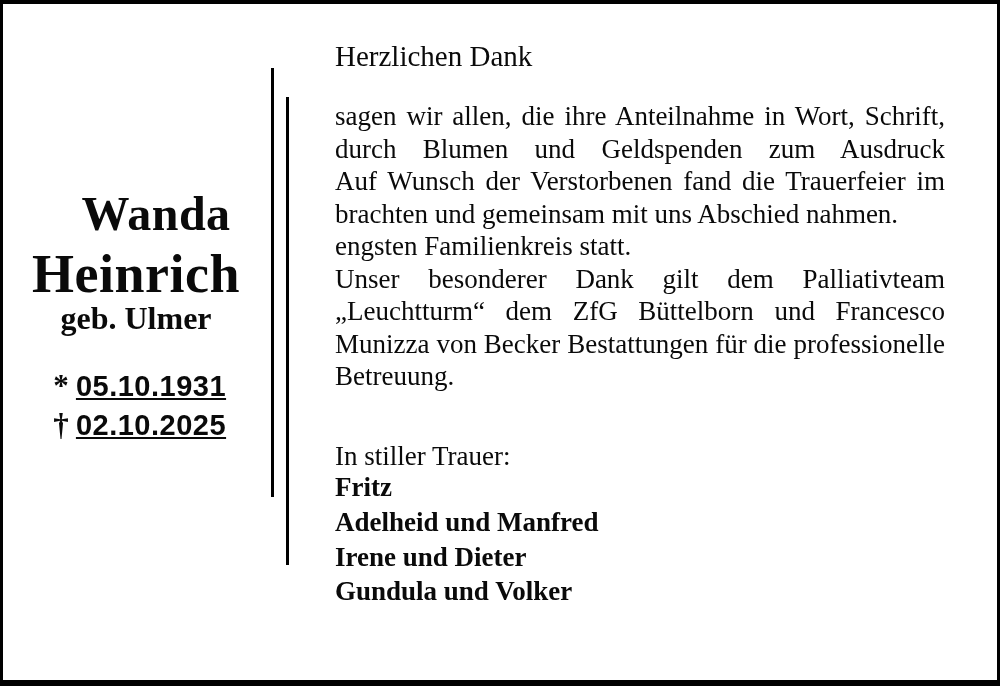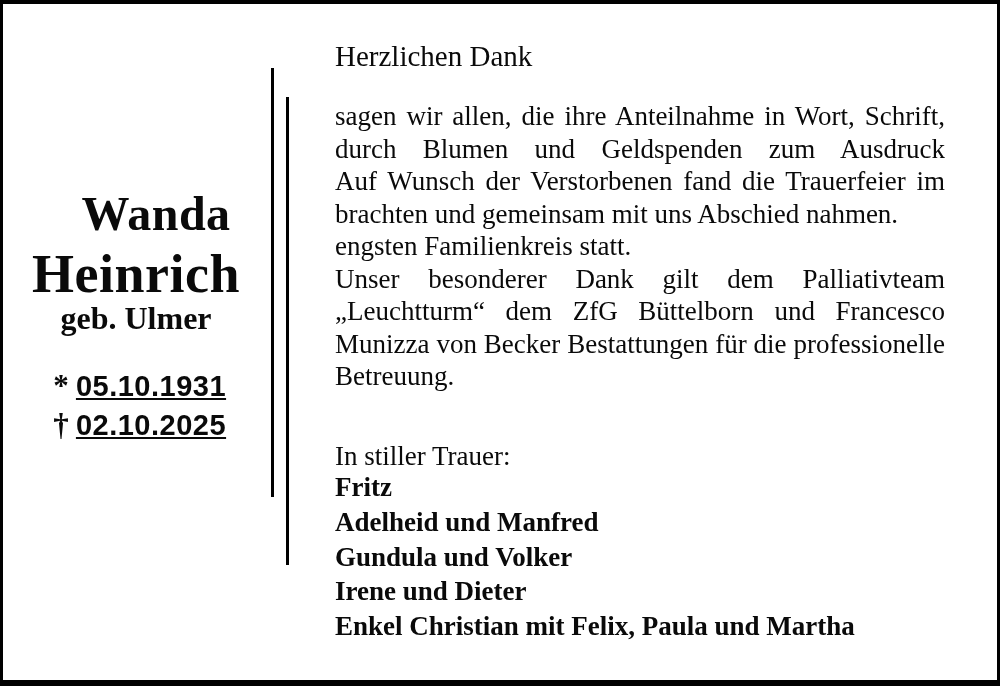--- a/index.html
+++ b/index.html
@@ -157,18 +157,17 @@
     <div class="line j">„Leuchtturm“ dem ZfG Büttelborn und Francesco</div>
     <div class="line j">Munizza von Becker Bestattungen für die professionelle</div>
     <div class="line">Betreuung.</div>
   </div>
 
   <div class="salutation">In stiller Trauer:</div>
 
   <div class="mourners">
     <div>Fritz</div>
     <div>Adelheid und Manfred</div>
+    <div>Irene und Dieter</div>
     <div>Gundula und Volker</div>
-    <div>Irene und Dieter</div>
-    <div>Enkel Christian mit Felix, Paula und Martha</div>
   </div>
 
 </div>
 
 </body></html>

